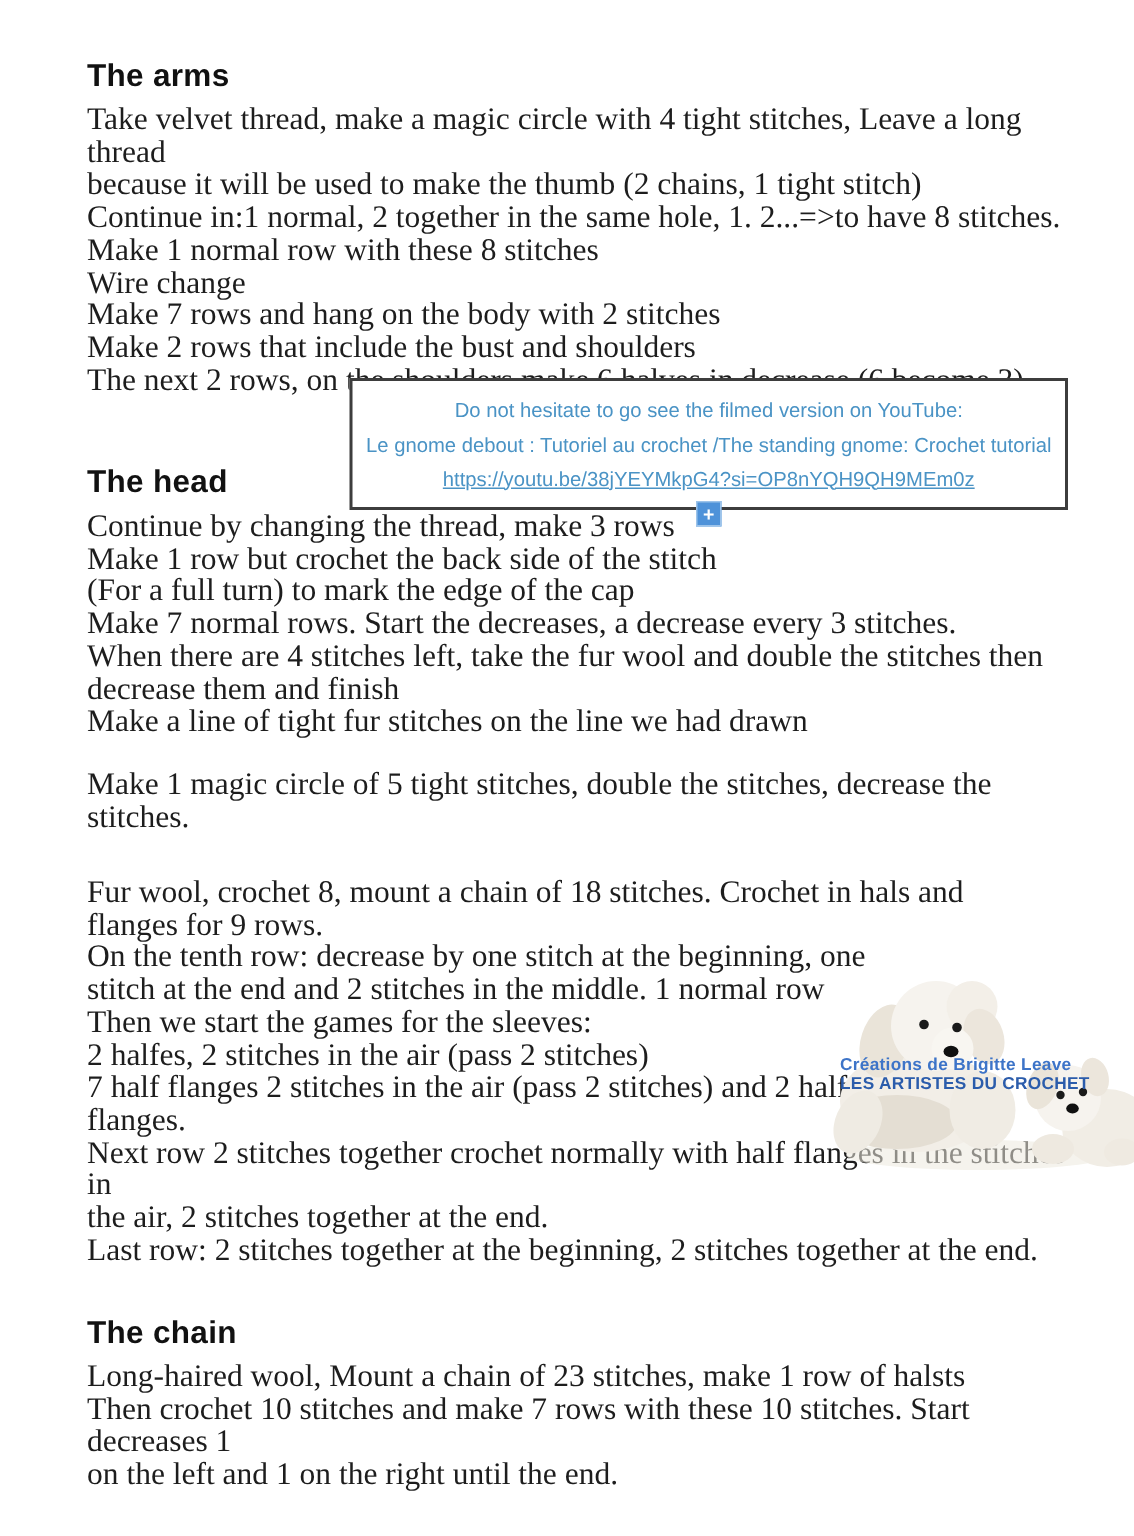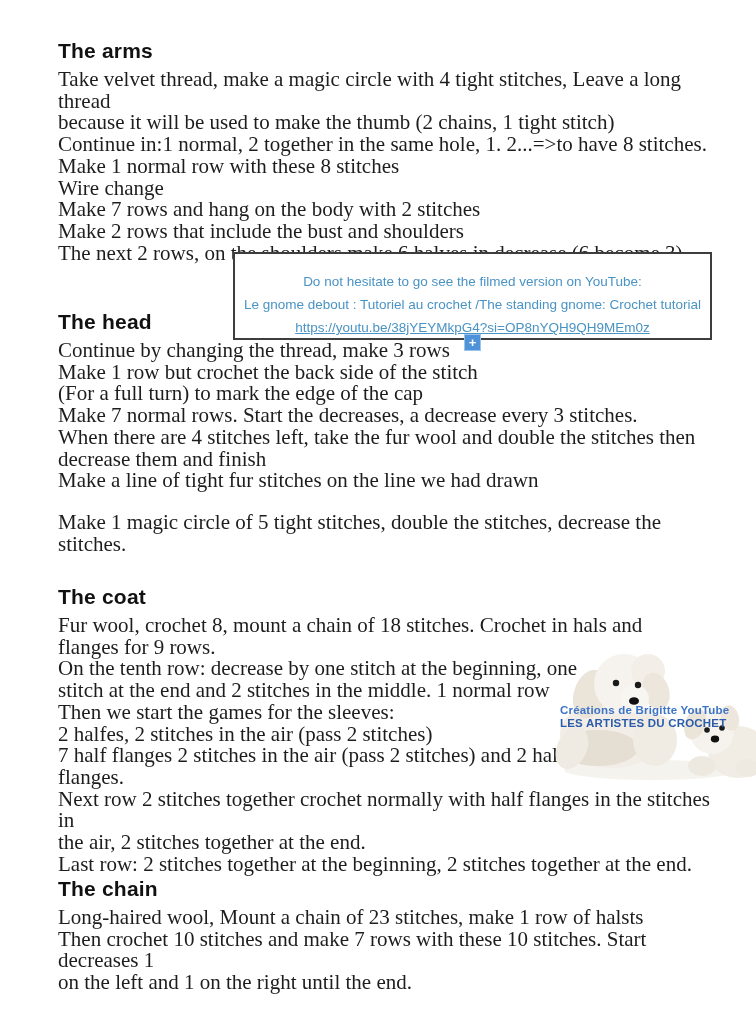--- a/index.html
+++ b/index.html
@@ -37,21 +37,21 @@
     color:var(--body-text);
     white-space:pre-line;
   }
   .callout{
     position:absolute;
     left:233px;top:252px;
     width:479px;height:88px;
     border:2px solid var(--callout-border);
     background:#ffffff;
     display:flex;flex-direction:column;
-    justify-content:flex-end;align-items:center;
+    justify-content:center;align-items:center;
     gap:2px;
     font-family:"Liberation Sans", sans-serif;
     font-size:13.5px;
     color:var(--callout-text);
     text-align:center;
     z-index:3;
   }
   .callout .c-line{white-space:nowrap;line-height:21px}
   .callout a{
     color:var(--callout-text);
@@ -127,21 +127,20 @@
 When there are 4 stitches left, take the fur wool and double the stitches then
 decrease them and finish
 Make a line of tight fur stitches on the line we had drawn</p>
   </section>
 
   <section class="sec" style="top:512px">
     <p>Make 1 magic circle of 5 tight stitches, double the stitches, decrease the stitches.</p>
   </section>
 
   <section class="sec" style="top:584px">
-    <h2>The coat</h2>
     <p>Fur wool, crochet 8, mount a chain of 18 stitches. Crochet in hals and
 flanges for 9 rows.
 On the tenth row: decrease by one stitch at the beginning, one
 stitch at the end and 2 stitches in the middle. 1 normal row
 Then we start the games for the sleeves:
 2 halfes, 2 stitches in the air (pass 2 stitches)
 7 half flanges 2 stitches in the air (pass 2 stitches) and 2 half
 flanges.
 Next row 2 stitches together crochet normally with half flanges in the stitches in
 the air, 2 stitches together at the end.
@@ -178,18 +177,18 @@
       <ellipse cx="150" cy="124" rx="14" ry="10" fill="#eee9e0"></ellipse>
       <circle cx="160" cy="90" r="22" fill="#f6f3ee"></circle>
       <ellipse cx="143" cy="82" rx="10" ry="16" fill="#eae4d9" transform="rotate(20 143 82)"></ellipse>
       <ellipse cx="178" cy="76" rx="9" ry="13" fill="#ece6dc" transform="rotate(-15 178 76)"></ellipse>
       <circle cx="155" cy="88" r="2.8" fill="#1a1a1a"></circle>
       <circle cx="170" cy="86" r="2.8" fill="#1a1a1a"></circle>
       <ellipse cx="163" cy="97" rx="4.2" ry="3.4" fill="#111111"></ellipse>
       <ellipse cx="196" cy="126" rx="12" ry="9" fill="#efeae1"></ellipse>
     </svg>
     <div class="wm">
-      <div class="wm1">Créations de Brigitte YouTube</div>
+      <div class="wm1">Créations de Brigitte Leave</div>
       <div class="wm2">LES ARTISTES DU CROCHET</div>
     </div>
   </figure>
 
 </div>
 
 </body></html>

